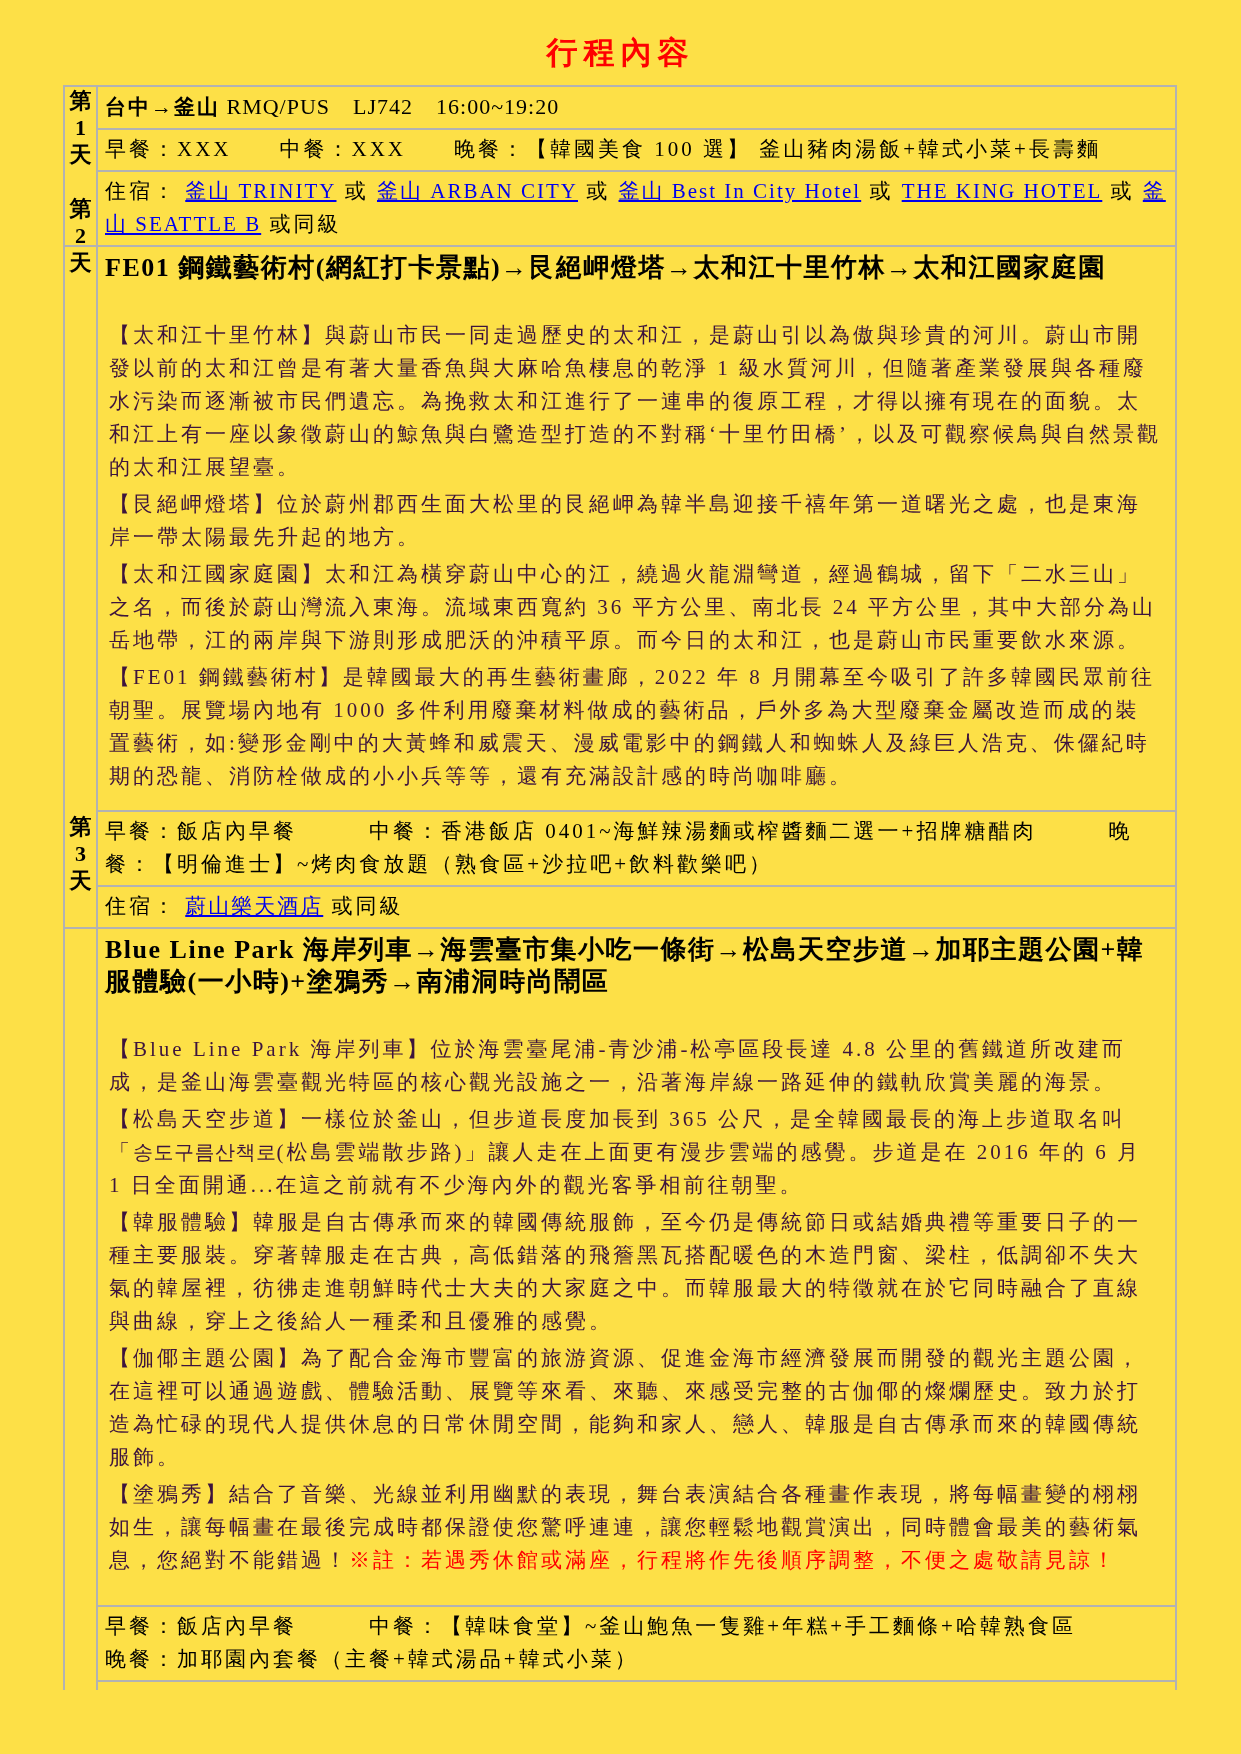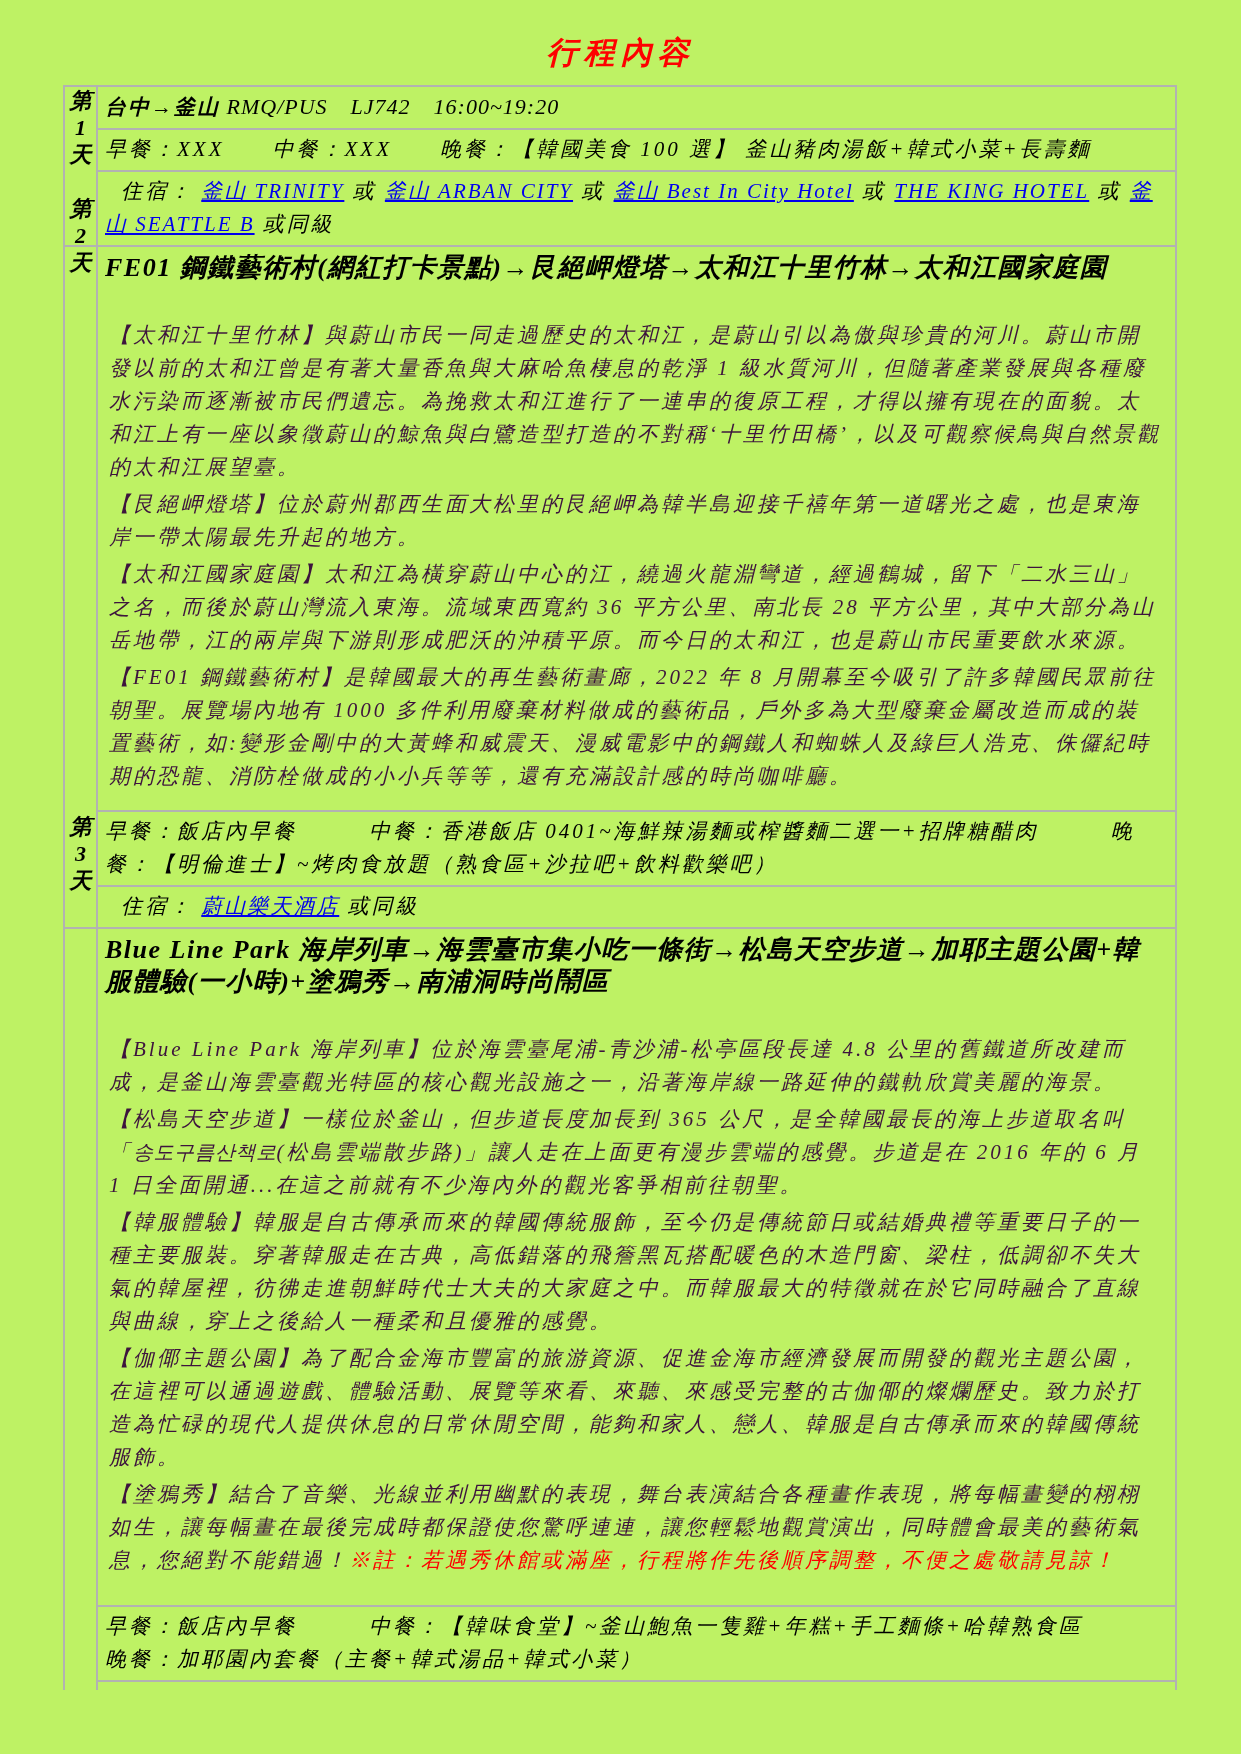--- a/index.html
+++ b/index.html
@@ -1,20 +1,20 @@
 <!DOCTYPE html>
 <html lang="zh-Hant"><head>
 <meta charset="utf-8">
 <style>
   html,body{margin:0;padding:0;}
   body{
     width:1241px;height:1754px;background:#ffffff;overflow:hidden;
     font-family:"Liberation Serif","DejaVu Serif",serif;color:#000;
   }
-  .page{position:relative;width:1241px;height:1754px;background:#bef264;font-style:italic;}
+  .page{position:relative;width:1241px;height:1754px;background:#fde047;}
   .doc-title{
     margin:0;padding-top:32px;text-align:center;
     font-size:31px;font-weight:700;color:#fe0000;letter-spacing:6px;
   }
   .table-clip{
     position:absolute;top:85px;left:63px;width:1116px;height:1605px;overflow:hidden;
   }
   table.itin{border-collapse:collapse;width:1114px;table-layout:fixed;}
   table.itin td{border:2px solid #b2b2b2;vertical-align:top;}
   col.col-day{width:33px;}
@@ -36,21 +36,21 @@
   .itin-header{
     font-weight:700;font-size:26px;line-height:32px;letter-spacing:1.5px;
     margin:2px 0 35px 0;color:#000;
   }
   .itin-body p{margin:4px;color:#3d143d;}
   .korean{
     font-family:"DejaVu Sans","Liberation Sans",sans-serif;
     font-size:20px;letter-spacing:0.5px;
   }
   .note-red{color:#fe0000;}
-  .stay-label{letter-spacing:3px;margin-left:16px;}
+  .stay-label{letter-spacing:3px;}
   .hotel-link{color:#0000ee;text-decoration:underline;cursor:pointer;letter-spacing:2px;}
   .or-sep{color:#000;}
 </style>
 </head>
 <body>
 
 <div class="page">
 
   <h1 class="doc-title">行程內容</h1>
 
@@ -90,21 +90,21 @@
               <span>第</span>
               <span>2</span>
               <span>天</span>
             </div>
           </td>
           <td class="cell itin-cell-2">
             <div class="itin-header">FE01 鋼鐵藝術村(網紅打卡景點)→艮絕岬燈塔→太和江十里竹林→太和江國家庭園</div>
             <div class="itin-body">
               <p>【太和江十里竹林】與蔚山市民一同走過歷史的太和江，是蔚山引以為傲與珍貴的河川。蔚山市開發以前的太和江曾是有著大量香魚與大麻哈魚棲息的乾淨 1 級水質河川，但隨著產業發展與各種廢水污染而逐漸被市民們遺忘。為挽救太和江進行了一連串的復原工程，才得以擁有現在的面貌。太和江上有一座以象徵蔚山的鯨魚與白鷺造型打造的不對稱‘十里竹田橋’，以及可觀察候鳥與自然景觀的太和江展望臺。</p>
               <p>【艮絕岬燈塔】位於蔚州郡西生面大松里的艮絕岬為韓半島迎接千禧年第一道曙光之處，也是東海岸一帶太陽最先升起的地方。</p>
-              <p>【太和江國家庭園】太和江為橫穿蔚山中心的江，繞過火龍淵彎道，經過鶴城，留下「二水三山」之名，而後於蔚山灣流入東海。流域東西寬約 36 平方公里、南北長 28 平方公里，其中大部分為山岳地帶，江的兩岸與下游則形成肥沃的沖積平原。而今日的太和江，也是蔚山市民重要飲水來源。</p>
+              <p>【太和江國家庭園】太和江為橫穿蔚山中心的江，繞過火龍淵彎道，經過鶴城，留下「二水三山」之名，而後於蔚山灣流入東海。流域東西寬約 36 平方公里、南北長 24 平方公里，其中大部分為山岳地帶，江的兩岸與下游則形成肥沃的沖積平原。而今日的太和江，也是蔚山市民重要飲水來源。</p>
               <p>【FE01 鋼鐵藝術村】是韓國最大的再生藝術畫廊，2022 年 8 月開幕至今吸引了許多韓國民眾前往朝聖。展覽場內地有 1000 多件利用廢棄材料做成的藝術品，戶外多為大型廢棄金屬改造而成的裝置藝術，如:變形金剛中的大黃蜂和威震天、漫威電影中的鋼鐵人和蜘蛛人及綠巨人浩克、侏儸紀時期的恐龍、消防栓做成的小小兵等等，還有充滿設計感的時尚咖啡廳。</p>
             </div>
           </td>
         </tr>
         <tr>
           <td class="cell">早餐：飯店內早餐　　　中餐：香港飯店 0401~海鮮辣湯麵或榨醬麵二選一+招牌糖醋肉　　　晚餐：【明倫進士】~烤肉食放題（熟食區+沙拉吧+飲料歡樂吧）</td>
         </tr>
         <tr>
           <td class="cell">
             <span class="stay-label">住宿：</span>

